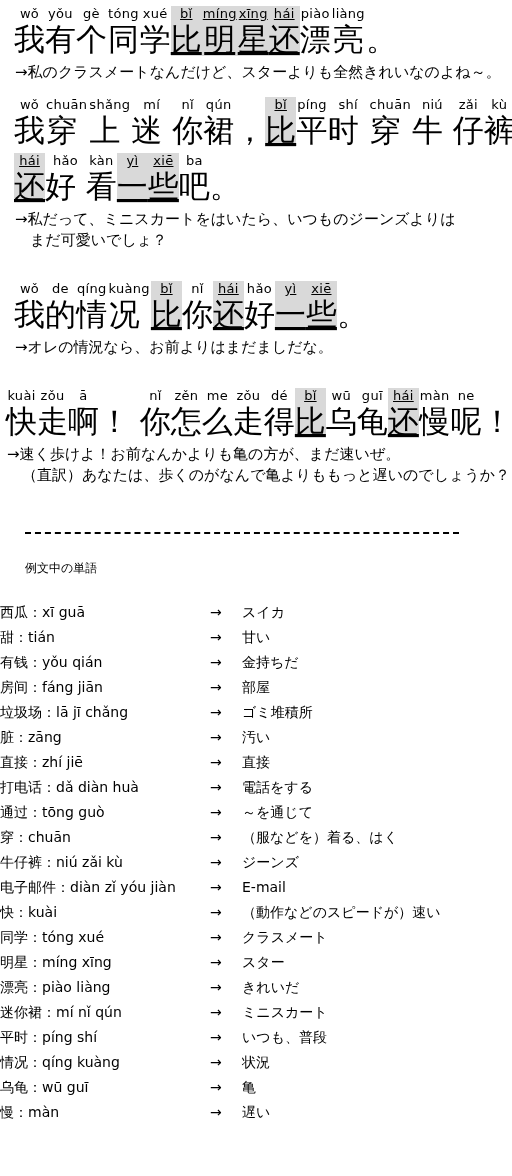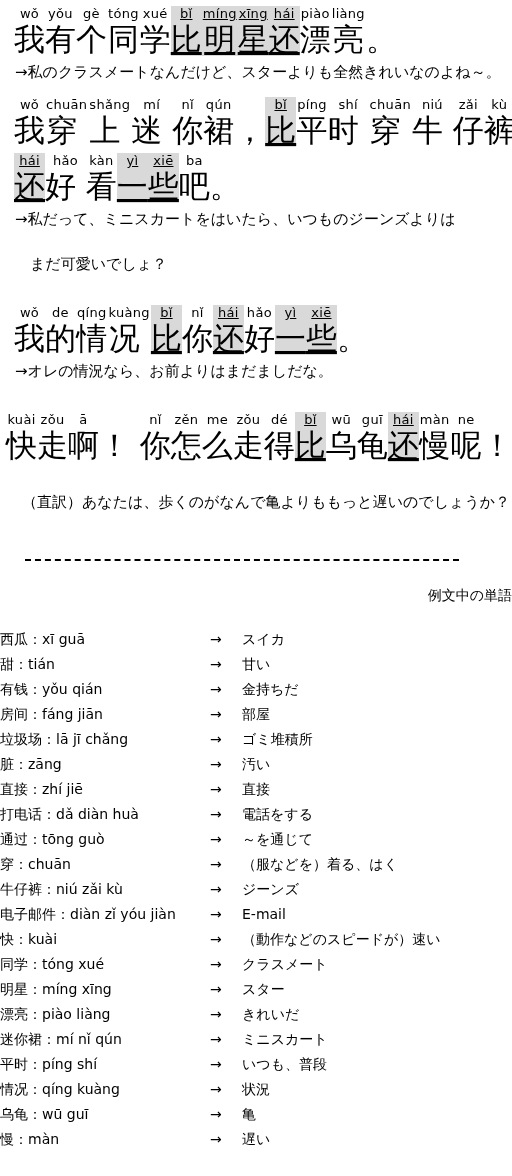--- a/index.html
+++ b/index.html
@@ -58,43 +58,42 @@
     letter-spacing: 0px;
     white-space: pre;
   }
 
   .jp {
     font-size: 15px;
     line-height: 21px;
     white-space: pre;
     padding-left: 1px;
   }
-  .jp.indent { padding-left: 16px; margin-top: 24px; }
+  .jp.indent { padding-left: 16px; }
 
   .gap-sm { height: 6px; }
   .gap-md { height: 14px; }
   .gap-lg { height: 30px; }
 
   
   .divider-wrap {
     padding-left: 25px;
     padding-right: 50px;
   }
   .divider {
     border-top: 2px dashed #000000;
     height: 0;
     width: 434px;
   }
 
   
   .vocab-title {
-    font-size: 14px;
+    font-size: 12px;
     line-height: 20px;
     padding-left: 25px;
-    text-align: right;
   }
   .vocab-table {
     padding-left: 27px;
     border-collapse: collapse;
   }
   .vocab-table td {
     font-size: 14px;
     line-height: 25px;
     height: 25px;
     padding: 0;
@@ -376,20 +375,21 @@
         <span class="unit">
           <span class="py">ne</span>
           <span class="hz">呢</span>
         </span>
         <span class="unit">
           <span class="py">&nbsp;</span>
           <span class="hz">！</span>
         </span>
       </div>
     <div class="gap-sm"></div>
+    <div class="jp">→速く歩けよ！お前なんかよりも亀の方が、まだ速いぜ。</div>
     <div class="jp indent">（直訳）あなたは、歩くのがなんで亀よりももっと遅いのでしょうか？</div>
   </div>
 
   <div style="height:46px"></div>
   <div class="divider-wrap">
     <div class="divider"></div>
   </div>
 
   <div style="height:24px"></div>
   <div class="vocab-title">例文中の単語</div>

